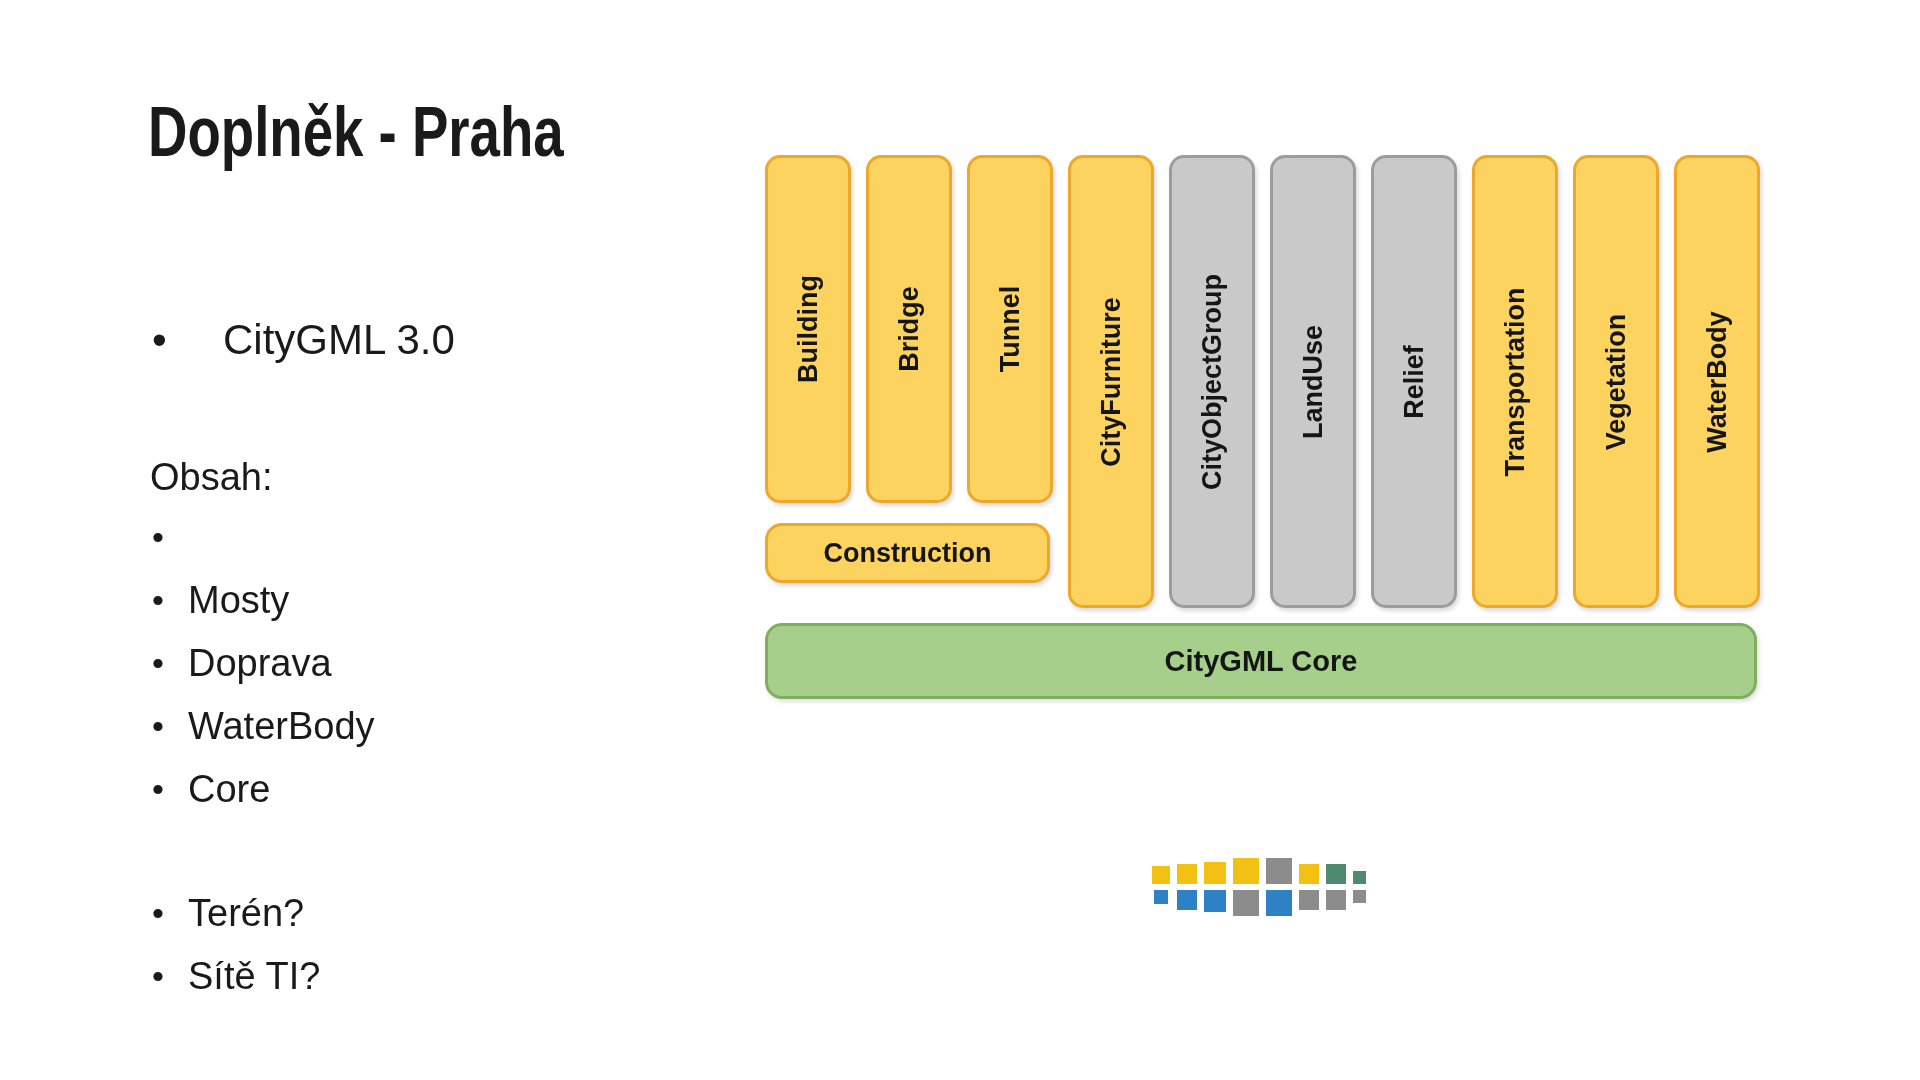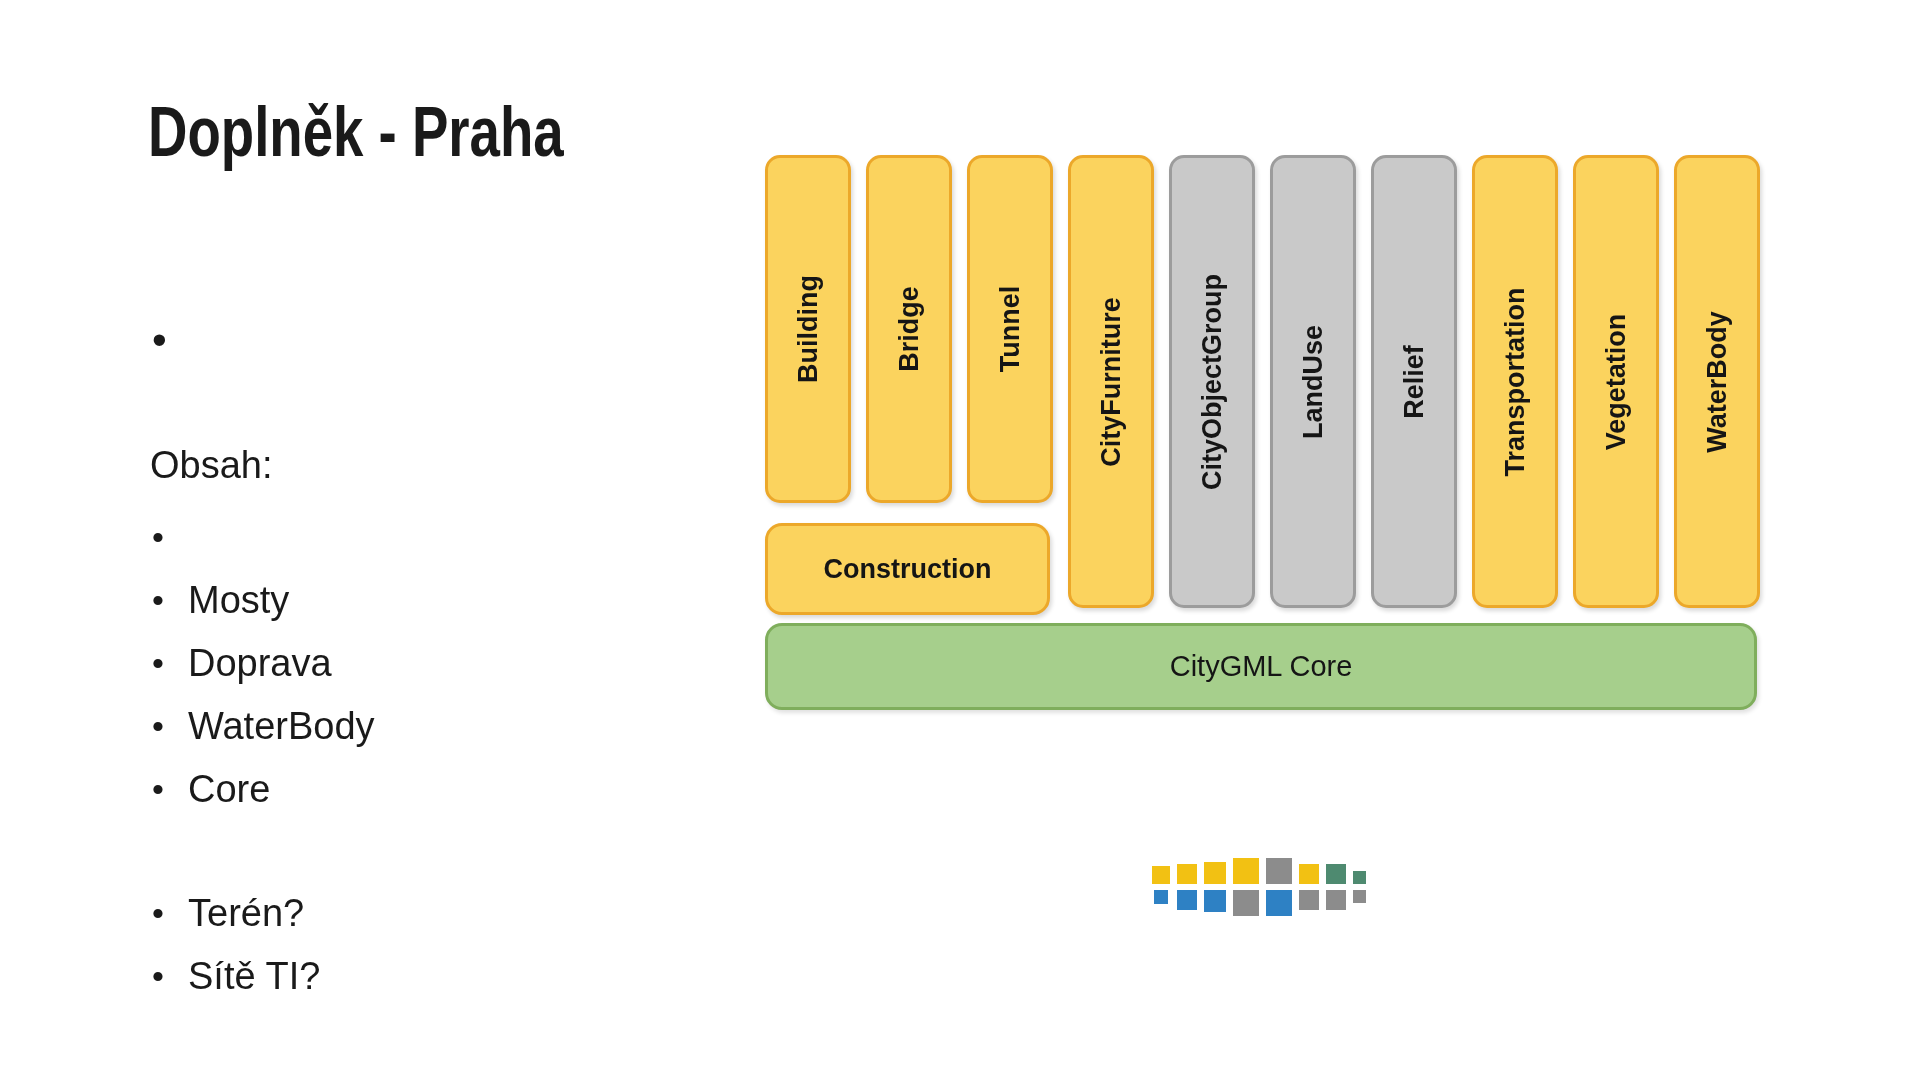--- a/index.html
+++ b/index.html
@@ -8,21 +8,21 @@
     font-family:"Liberation Sans",sans-serif;overflow:hidden;color:var(--text-color,#1a1a1a);
   }
   
   .title{
     position:absolute;left:148px;top:92px;margin:0;
     font-size:70px;font-weight:700;white-space:nowrap;
     transform:scaleX(.78);transform-origin:left top;
   }
   .intro{position:absolute;left:152px;top:316px;display:flex;align-items:baseline;font-size:42px;}
   .intro .dot{width:71px;flex:0 0 71px;}
-  .heading{position:absolute;left:150px;top:444px;font-size:38px;}
+  .heading{position:absolute;left:150px;top:456px;font-size:38px;}
   .list{position:absolute;left:152px;}
   .list.content{top:506px;}
   .list.questions{top:882px;}
   .bullet-item{height:63px;display:flex;align-items:center;font-size:38px;}
   .bullet-item .dot{width:36px;flex:0 0 36px;font-size:34px;}
   
   .bars{position:absolute;left:765px;top:155px;display:flex;gap:15px;align-items:flex-start;}
   .bar{
     width:86px;border-radius:15px;border:3px solid;box-sizing:border-box;
     position:relative;box-shadow:2px 3px 4px rgba(0,0,0,.15);
@@ -30,30 +30,30 @@
   .bar.short{height:348px}
   .bar.tall{height:453px}
   .bar.yellow{background:var(--yellow-fill,#FBD35E);border-color:var(--yellow-border,#ECA82A);}
   .bar.gray{background:var(--gray-fill,#C9C9C9);border-color:var(--gray-border,#9C9C9C);}
   .bar-label{
     position:absolute;left:50%;top:50%;
     transform:translate(-50%,-50%) rotate(-90deg);
     font-size:27px;font-weight:700;white-space:nowrap;color:#151515;
   }
   .construction{
-    position:absolute;left:765px;top:523px;width:285px;height:92px;box-sizing:border-box;
+    position:absolute;left:765px;top:523px;width:285px;height:60px;box-sizing:border-box;
     background:var(--yellow-fill,#FBD35E);border:3px solid var(--yellow-border,#ECA82A);
     border-radius:17px;display:flex;align-items:center;justify-content:center;
     font-size:27px;font-weight:700;color:#151515;box-shadow:2px 3px 4px rgba(0,0,0,.15);
   }
   .core{
-    position:absolute;left:765px;top:623px;width:992px;height:87px;box-sizing:border-box;
+    position:absolute;left:765px;top:623px;width:992px;height:76px;box-sizing:border-box;
     background:var(--green-fill,#A6CF8C);border:3px solid var(--green-border,#7FAE5C);
     border-radius:17px;display:flex;align-items:center;justify-content:center;
-    font-size:29px;font-weight:400;color:#151515;box-shadow:2px 3px 4px rgba(0,0,0,.12);
+    font-size:29px;font-weight:700;color:#151515;box-shadow:2px 3px 4px rgba(0,0,0,.12);
   }
   
   .logo{position:absolute;left:1152px;top:858px;}
   .logo-squares{display:flex;gap:7px;align-items:flex-end;}
   .sq-col{display:flex;flex-direction:column;gap:6px;}
   .sq-cell{height:26px;display:flex;justify-content:center;align-items:flex-end;}
   .sq-cell.bottom{align-items:flex-start;}
   .sq{display:block;}
   .wordmark{margin-top:14px;font-size:64px;line-height:1;color:var(--logo-text,#8A8A8A);letter-spacing:-1px;white-space:nowrap;}
   .w-light{font-weight:400;}
@@ -61,20 +61,21 @@
 </style>
 </head>
 <body>
 
 <div class="slide">
 
   <h1 class="title">Doplněk - Praha</h1>
 
   <div class="intro">
     <span class="dot">•</span>
+    <span>CityGML 3.0</span>
   </div>
 
   <div class="heading">Obsah:</div>
 
   <div class="list content">
       <div class="bullet-item">
         <span class="dot">•</span>
       </div>
       <div class="bullet-item">
         <span class="dot">•</span>

